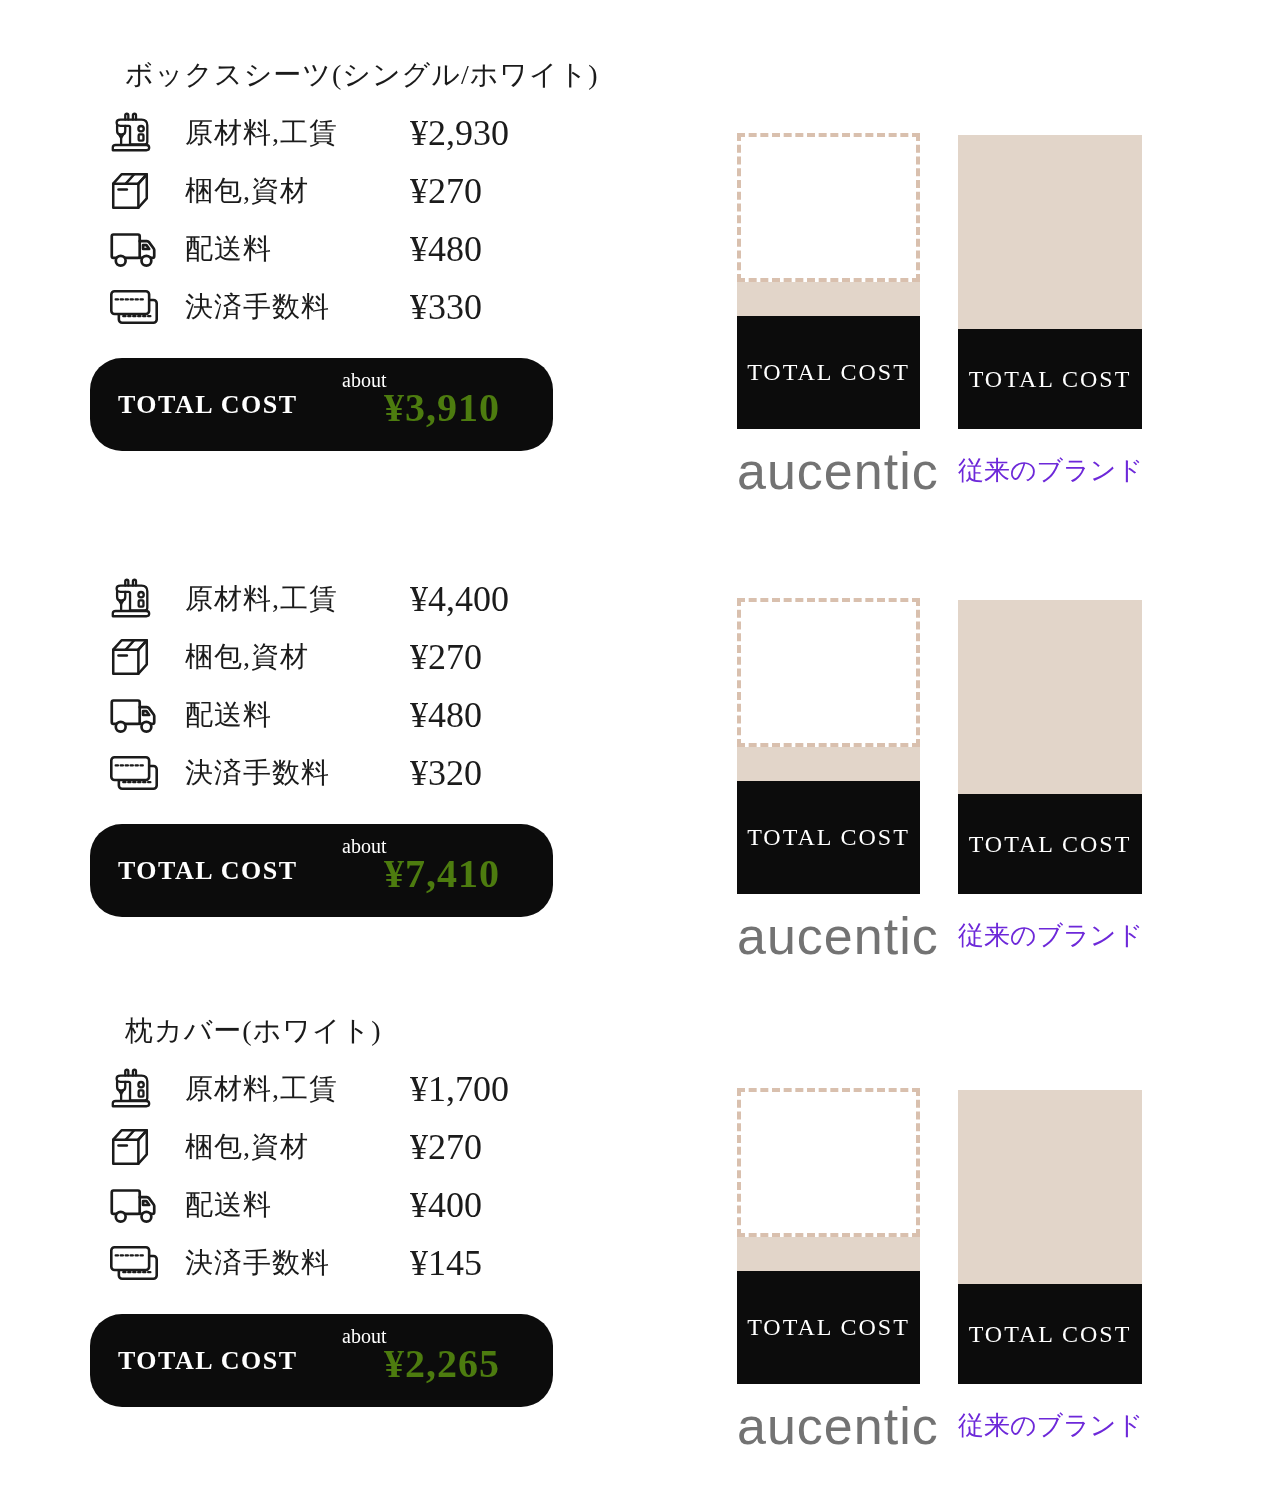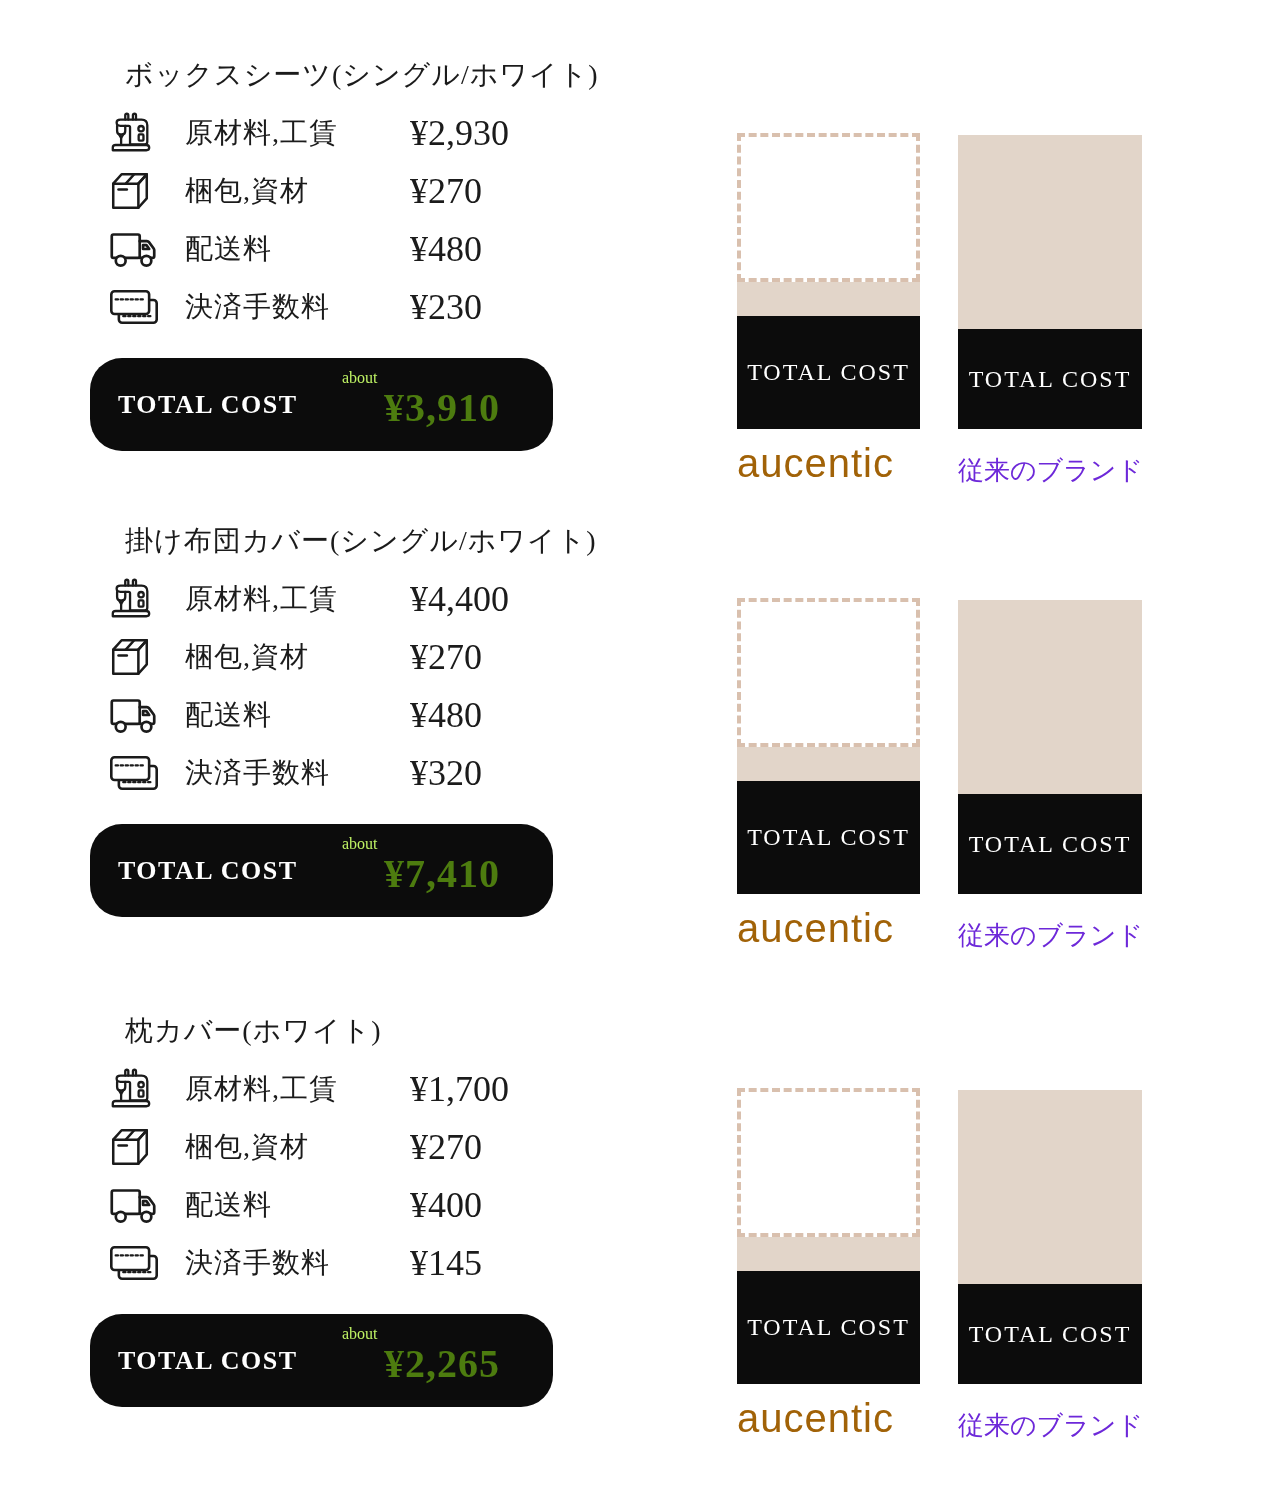--- a/index.html
+++ b/index.html
@@ -31,21 +31,21 @@
   .pill{
     position:absolute;left:90px;top:302px;width:463px;height:93px;
     background:#0c0c0c;border-radius:32px;
   }
   .pill-label{
     position:absolute;left:28px;top:50%;transform:translateY(-50%);
     color:#ffffff;font-weight:bold;font-size:26px;letter-spacing:1.5px;white-space:nowrap;
   }
   .pill-about{
     position:absolute;left:252px;top:11px;
-    color:#bef264;font-size:16px;white-space:nowrap;
+    color:#ffffff;font-size:20px;white-space:nowrap;
   }
   .pill-amount{
     position:absolute;left:294px;top:26px;
     color:#4d7c0f;font-size:40px;font-weight:bold;letter-spacing:1px;white-space:nowrap;
   }
   
   .chart{position:absolute;left:737px;width:405px;height:360px;}
   .bar{position:absolute;top:0;}
   .bar-aucentic{left:0;width:183px;}
   .bar-conventional{left:221px;width:184px;top:2px;}
@@ -56,23 +56,23 @@
   .beige-band{height:34px;background:#e2d5c9;}
   .beige-big{height:194px;background:#e2d5c9;}
   .black-box{
     background:#0c0c0c;color:#ffffff;
     display:flex;align-items:center;justify-content:center;
     font-size:24px;letter-spacing:2px;white-space:nowrap;
   }
   .black-box.h-left{height:113px;}
   .black-box.h-right{height:100px;}
   .brand-aucentic{
-    position:absolute;left:0;top:308px;width:183px;text-align:left;
+    position:absolute;left:0;top:308px;width:183px;text-align:right;
     font-family:"Liberation Sans","DejaVu Sans",sans-serif;
-    font-weight:300;font-size:40px;letter-spacing:1px;color:#a16207;white-space:nowrap;
+    font-weight:300;font-size:52px;letter-spacing:1px;color:#737373;white-space:nowrap;
   }
   .brand-conventional{
     position:absolute;left:221px;top:320px;width:184px;text-align:center;
     font-size:26px;color:#6d28d9;white-space:nowrap;
   }
 </style>
 </head>
 <body>
 
 <svg width="0" height="0" style="position:absolute" aria-hidden="true">
@@ -143,21 +143,21 @@
       <span class="row-label">配送料</span>
       <span class="row-value">¥480</span>
     </div>
     <div class="row" style="top:225px">
       <span class="icon-slot">
           <svg width="52" height="40" viewBox="0 0 48 37">
             <use href="#ic-cards"></use>
           </svg>
         </span>
       <span class="row-label">決済手数料</span>
-      <span class="row-value">¥230</span>
+      <span class="row-value">¥330</span>
     </div>
 
     <div class="pill">
       <span class="pill-label">TOTAL COST</span>
       <span class="pill-about">about</span>
       <span class="pill-amount">¥3,910</span>
     </div>
   </div>
 
   <div class="chart" style="top:133px">
@@ -168,21 +168,20 @@
     </div>
     <div class="bar bar-conventional">
       <div class="beige-big"></div>
       <div class="black-box h-right">TOTAL COST</div>
     </div>
     <div class="brand-aucentic">aucentic</div>
     <div class="brand-conventional">従来のブランド</div>
   </div>
 
   <div class="section" style="top:522px">
-    <div class="section-title">掛け布団カバー(シングル/ホワイト)</div>
 
     <div class="row" style="top:51px">
       <span class="icon-slot">
           <svg width="46" height="44" viewBox="0 0 48 44">
             <use href="#ic-sewing"></use>
           </svg>
         </span>
       <span class="row-label">原材料,工賃</span>
       <span class="row-value">¥4,400</span>
     </div>

